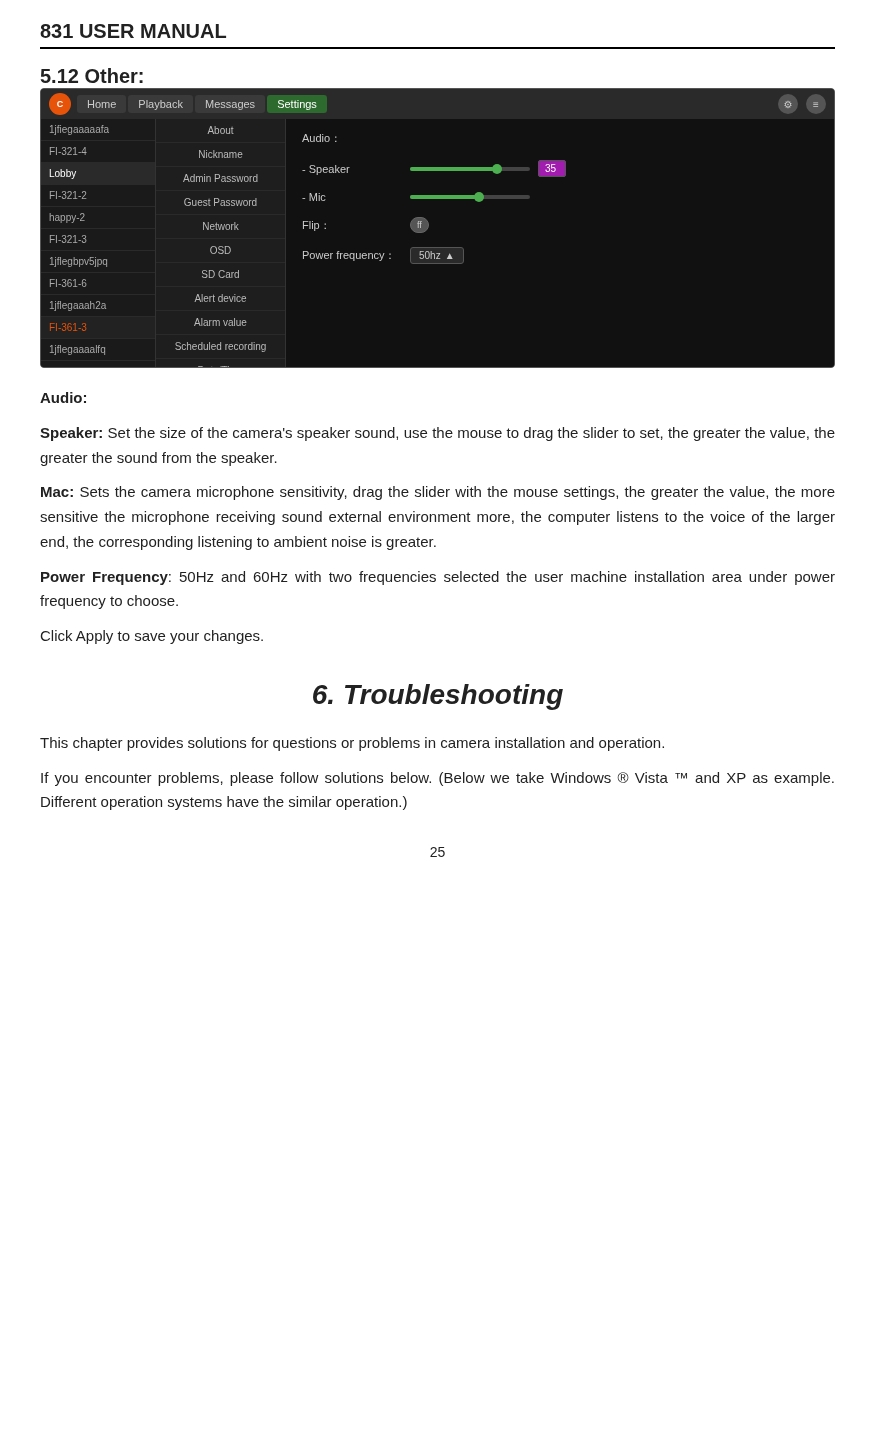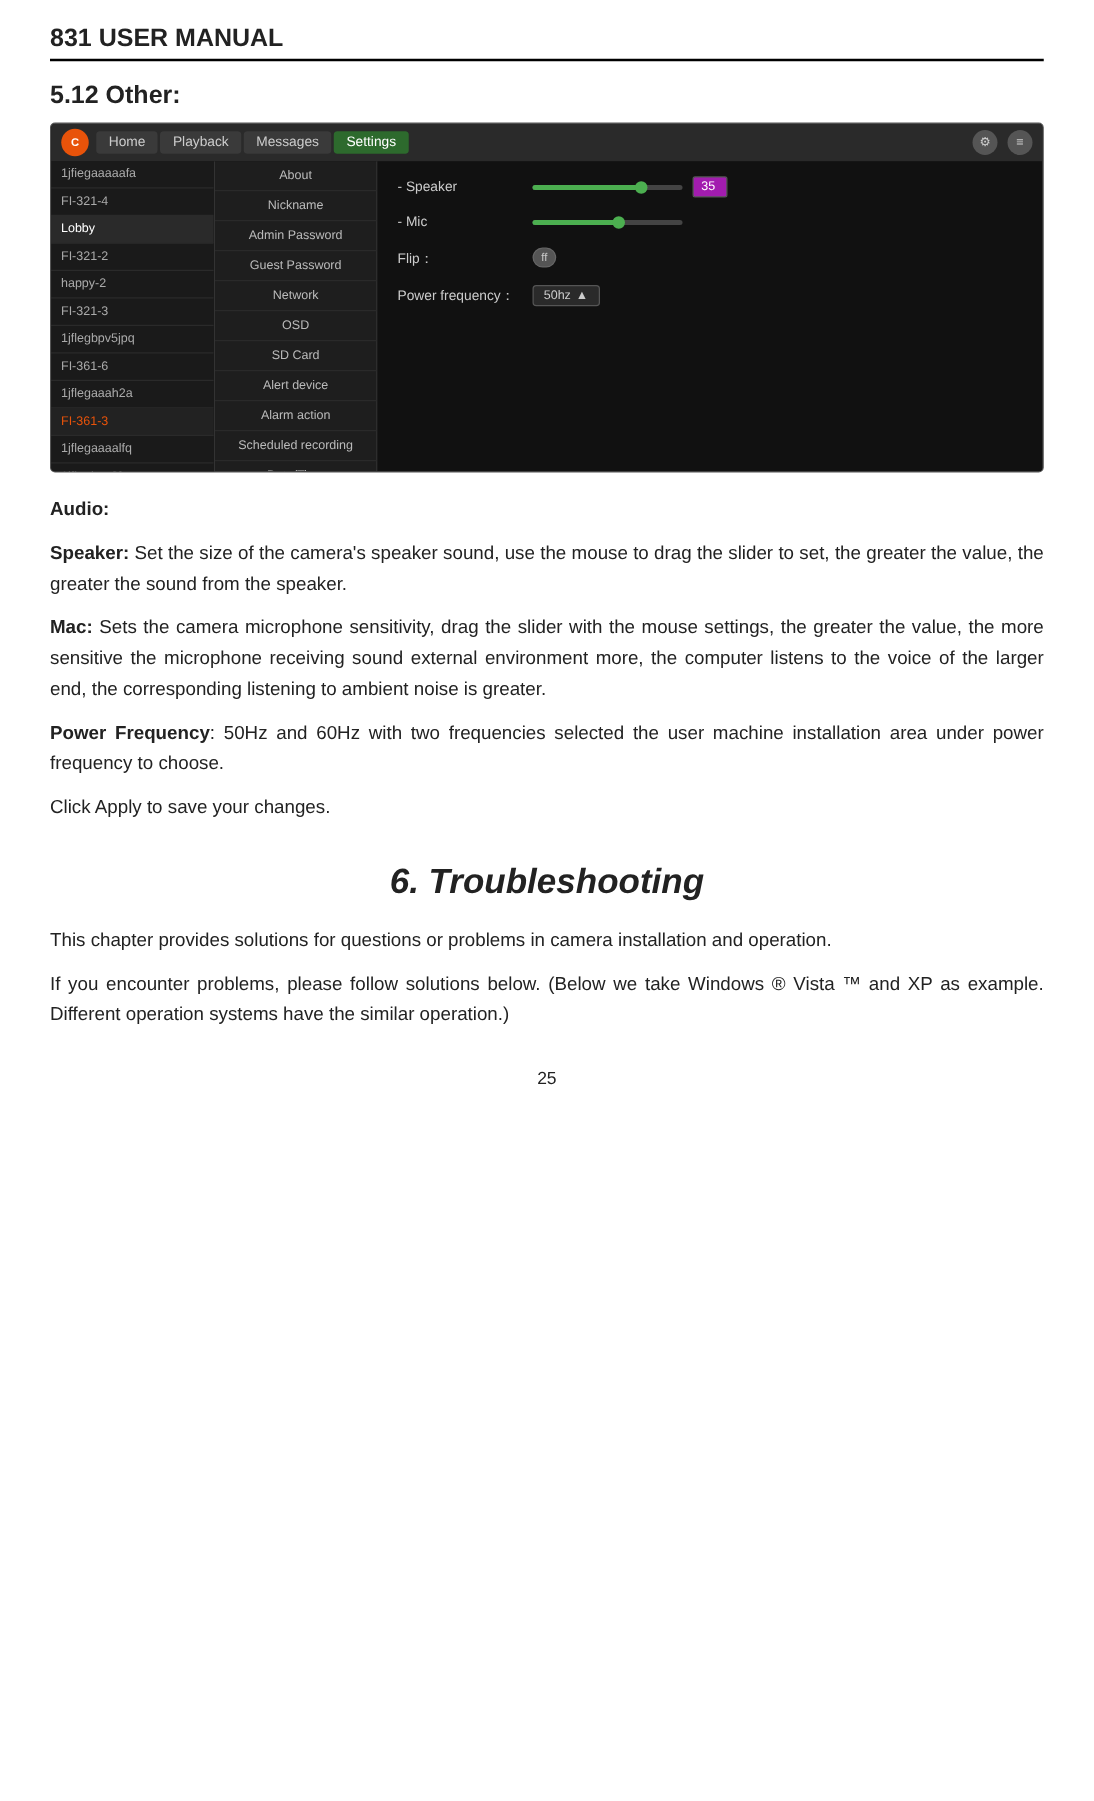--- a/index.html
+++ b/index.html
@@ -17,21 +17,20 @@
       font-size: 20px;
       font-weight: bold;
       border-bottom: 2px solid #000;
       padding-bottom: 4px;
       margin-bottom: 16px;
     }
 
     .section-heading {
       font-size: 20px;
       font-weight: bold;
-      margin-bottom: 10px;
     }
 
     
     .screenshot-container {
       width: 100%;
       background: #1a1a1a;
       border: 1px solid #555;
       border-radius: 4px;
       overflow: hidden;
       margin-bottom: 18px;
@@ -87,21 +86,21 @@
 
     
     .main-area {
       display: flex;
       flex: 1;
       overflow: hidden;
     }
 
     
     .sidebar {
-      width: 131px;
+      width: 115px;
       background: #1a1a1a;
       border-right: 1px solid #333;
       overflow-y: auto;
     }
 
     .sidebar-item {
       padding: 5px 8px;
       font-size: 10px;
       color: #aaa;
       border-bottom: 1px solid #2a2a2a;
@@ -289,28 +288,31 @@
 
     <div class="settings-panel">
       <div class="settings-item">About</div>
       <div class="settings-item">Nickname</div>
       <div class="settings-item">Admin Password</div>
       <div class="settings-item">Guest Password</div>
       <div class="settings-item">Network</div>
       <div class="settings-item">OSD</div>
       <div class="settings-item">SD Card</div>
       <div class="settings-item">Alert device</div>
-      <div class="settings-item">Alarm action</div>
+      <div class="settings-item">Alarm value</div>
       <div class="settings-item">Scheduled recording</div>
       <div class="settings-item">Date/Time</div>
 
     </div>
 
     <div class="content-panel">
 
+      <div class="content-row">
+        <span class="content-label">Audio：</span>
+      </div>
 
       <div class="content-row">
         <span class="content-label">- Speaker</span>
         <div class="slider-track">
           <div class="slider-fill"></div>
           <div class="slider-thumb"></div>
         </div>
         <div class="value-box">35</div>
       </div>
 

